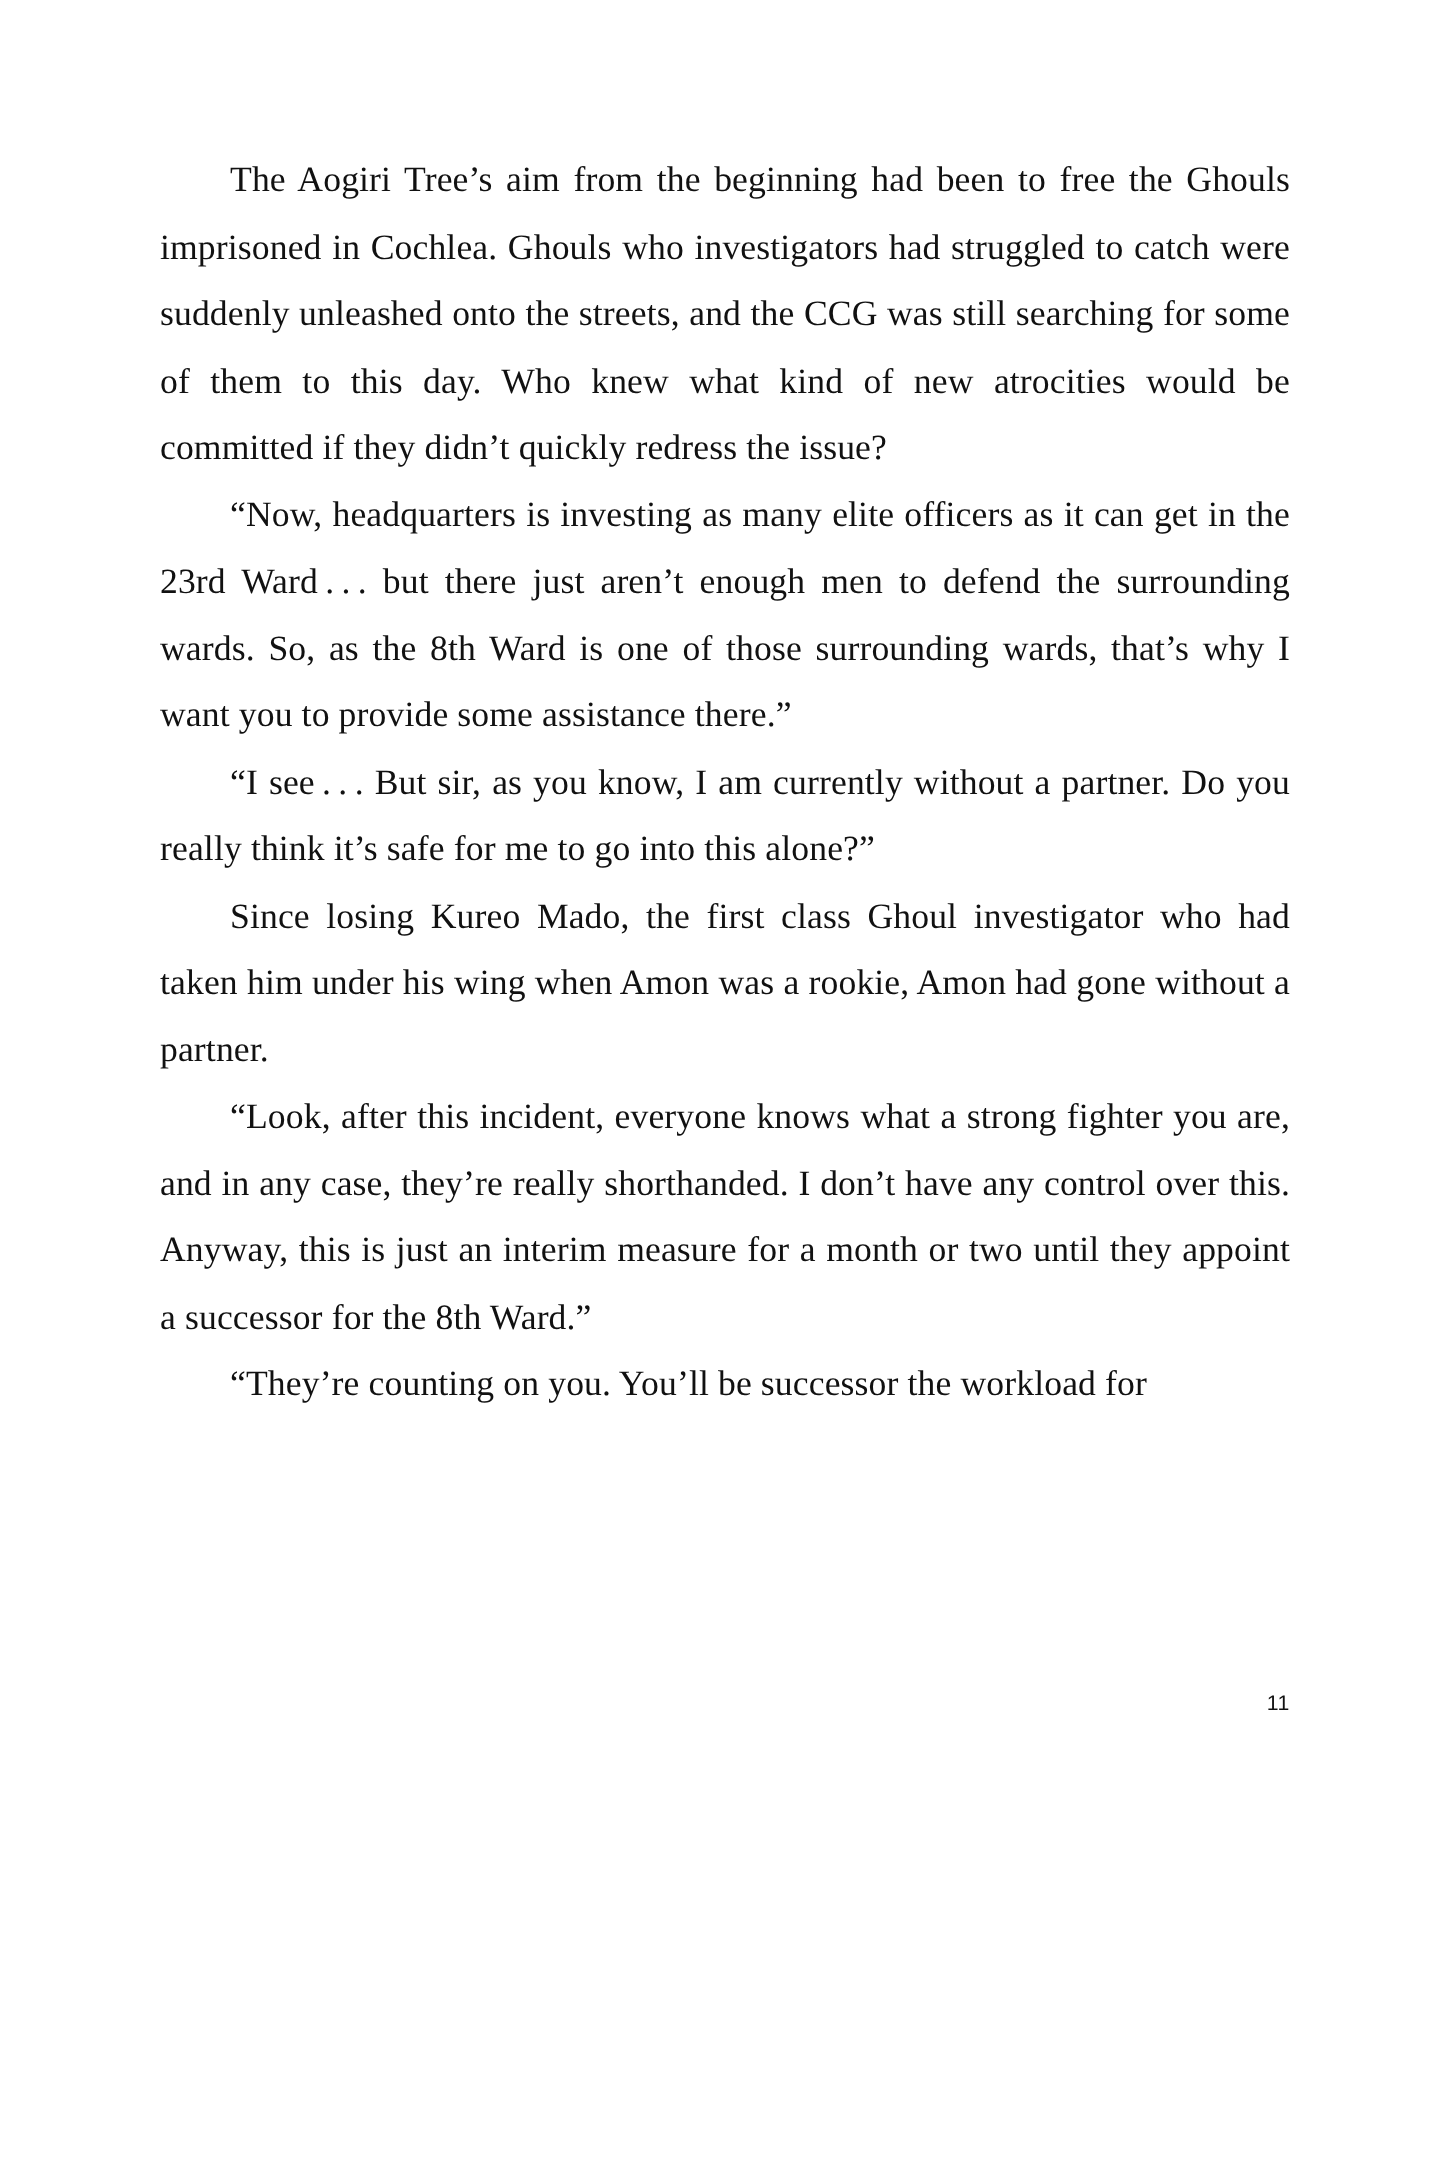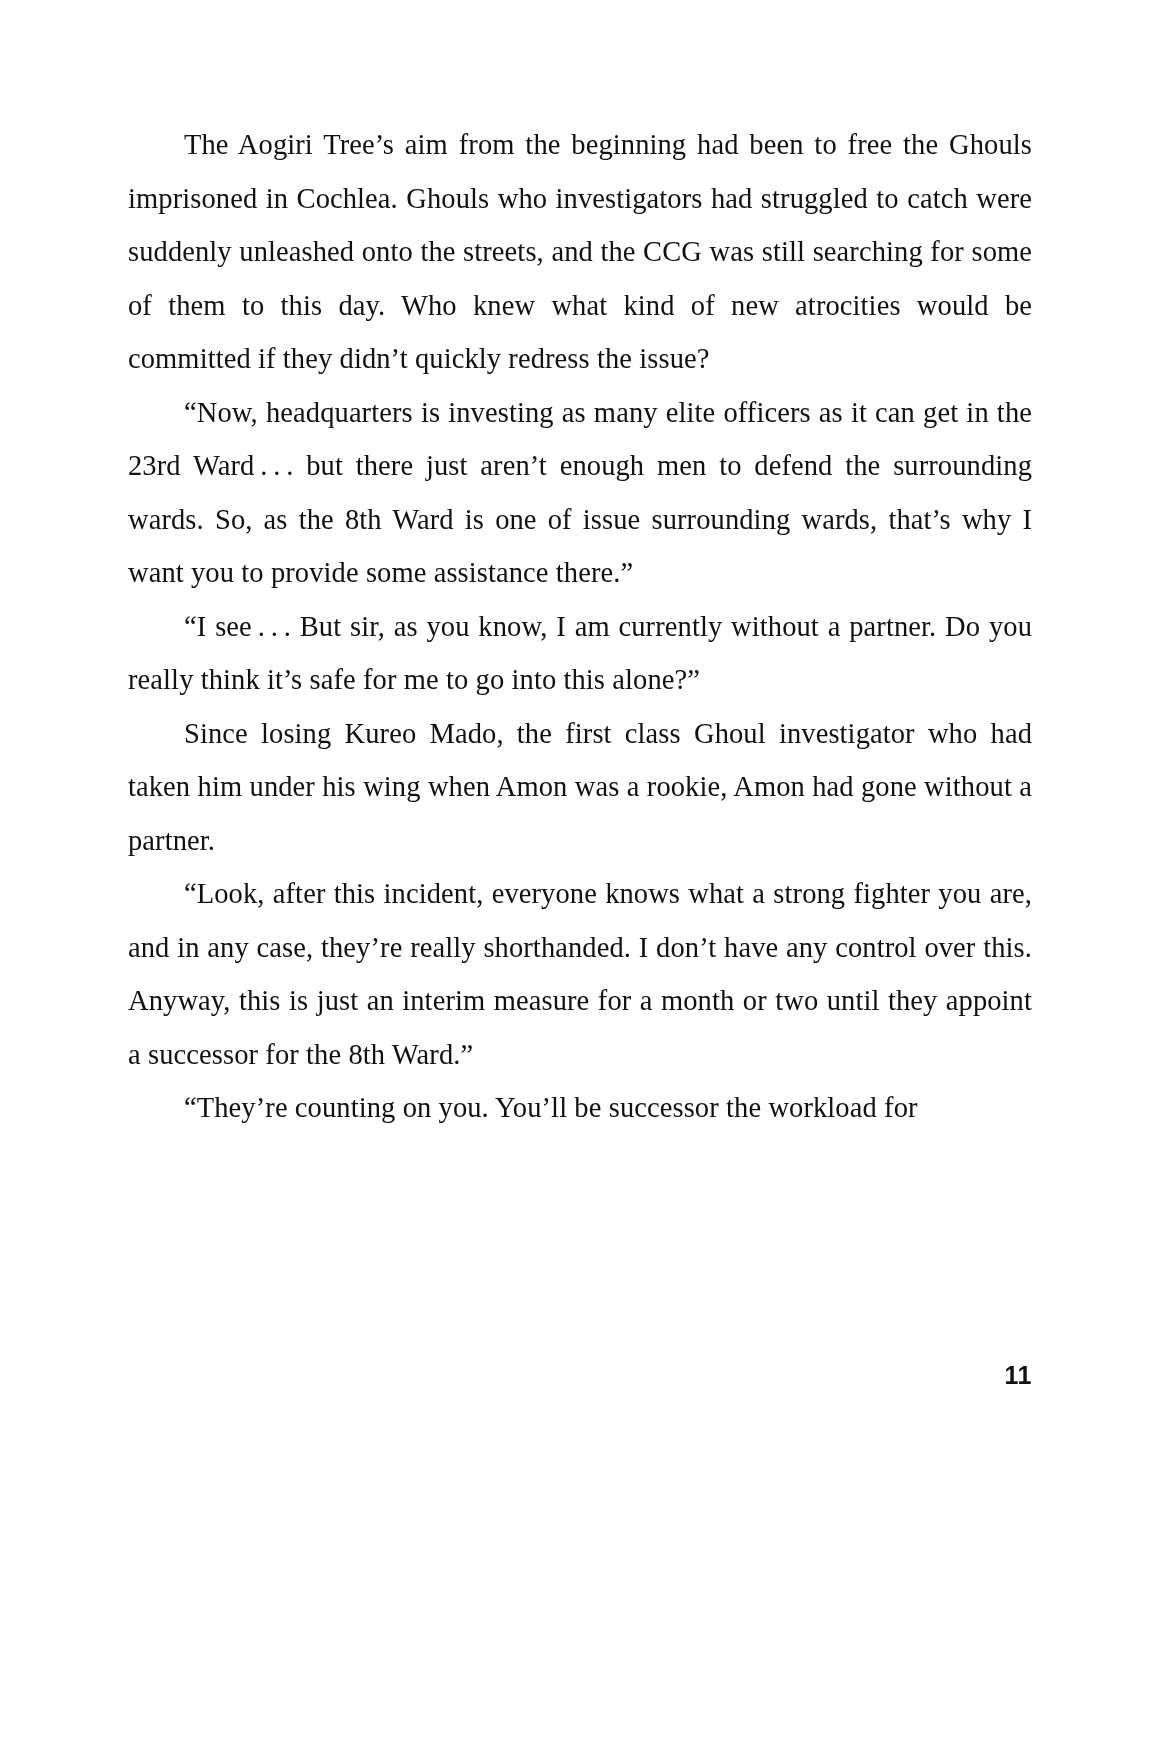--- a/index.html
+++ b/index.html
@@ -31,34 +31,34 @@
   .body-text p {
     margin: 0;
     text-indent: 56px;
   }
   .body-text p:last-child {
     text-align: left;
   }
   .folio {
     position: absolute;
     right: 128px;
-    bottom: 78px;
+    bottom: 95px;
     font-family: "Liberation Sans", sans-serif;
-    font-size: 25px;
-    font-weight: bold;
+    font-size: 17px;
+    font-weight: normal;
     color: #111111;
     letter-spacing: 0.5px;
   }
 </style>
 </head>
 <body>
 
 <div class="page">
   <div class="body-text">
     <p>The Aogiri Tree’s aim from the beginning had been to free the Ghouls imprisoned in Cochlea. Ghouls who investigators had struggled to catch were suddenly unleashed onto the streets, and the CCG was still searching for some of them to this day. Who knew what kind of new atrocities would be committed if they didn’t quickly redress the issue?</p>
-    <p>“Now, headquarters is investing as many elite officers as it can get in the 23rd Ward . . . but there just aren’t enough men to defend the surrounding wards. So, as the 8th Ward is one of issue surrounding wards, that’s why I want you to provide some assistance there.”</p>
+    <p>“Now, headquarters is investing as many elite officers as it can get in the 23rd Ward . . . but there just aren’t enough men to defend the surrounding wards. So, as the 8th Ward is one of those surrounding wards, that’s why I want you to provide some assistance there.”</p>
     <p>“I see . . . But sir, as you know, I am currently without a partner. Do you really think it’s safe for me to go into this alone?”</p>
     <p>Since losing Kureo Mado, the first class Ghoul investigator who had taken him under his wing when Amon was a rookie, Amon had gone without a partner.</p>
     <p>“Look, after this incident, everyone knows what a strong fighter you are, and in any case, they’re really shorthanded. I don’t have any control over this. Anyway, this is just an interim measure for a month or two until they appoint a successor for the 8th Ward.”</p>
     <p>“They’re counting on you. You’ll be successor the workload for</p>
   </div>
   <div class="folio">11</div>
 </div>
 
 </body></html>

